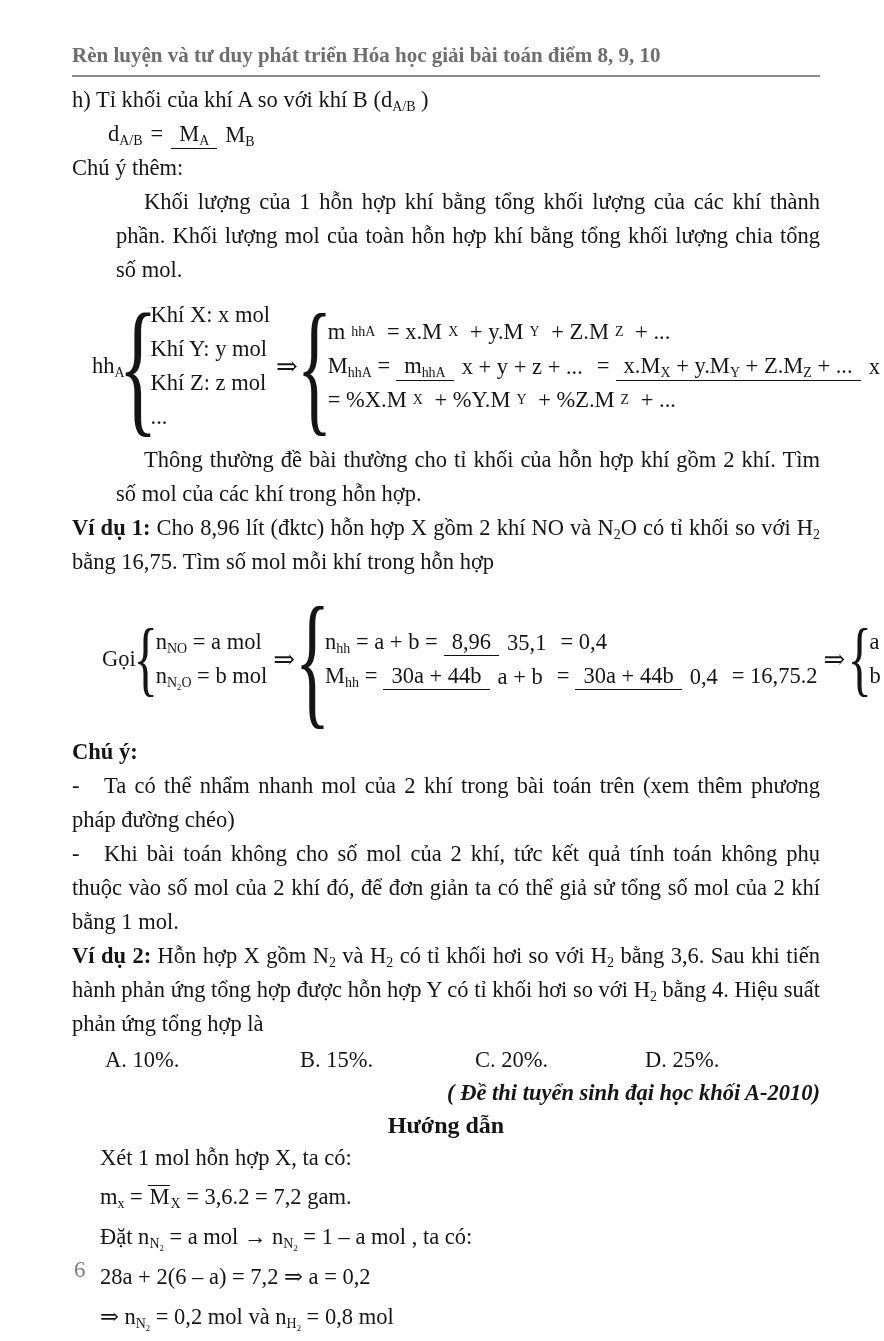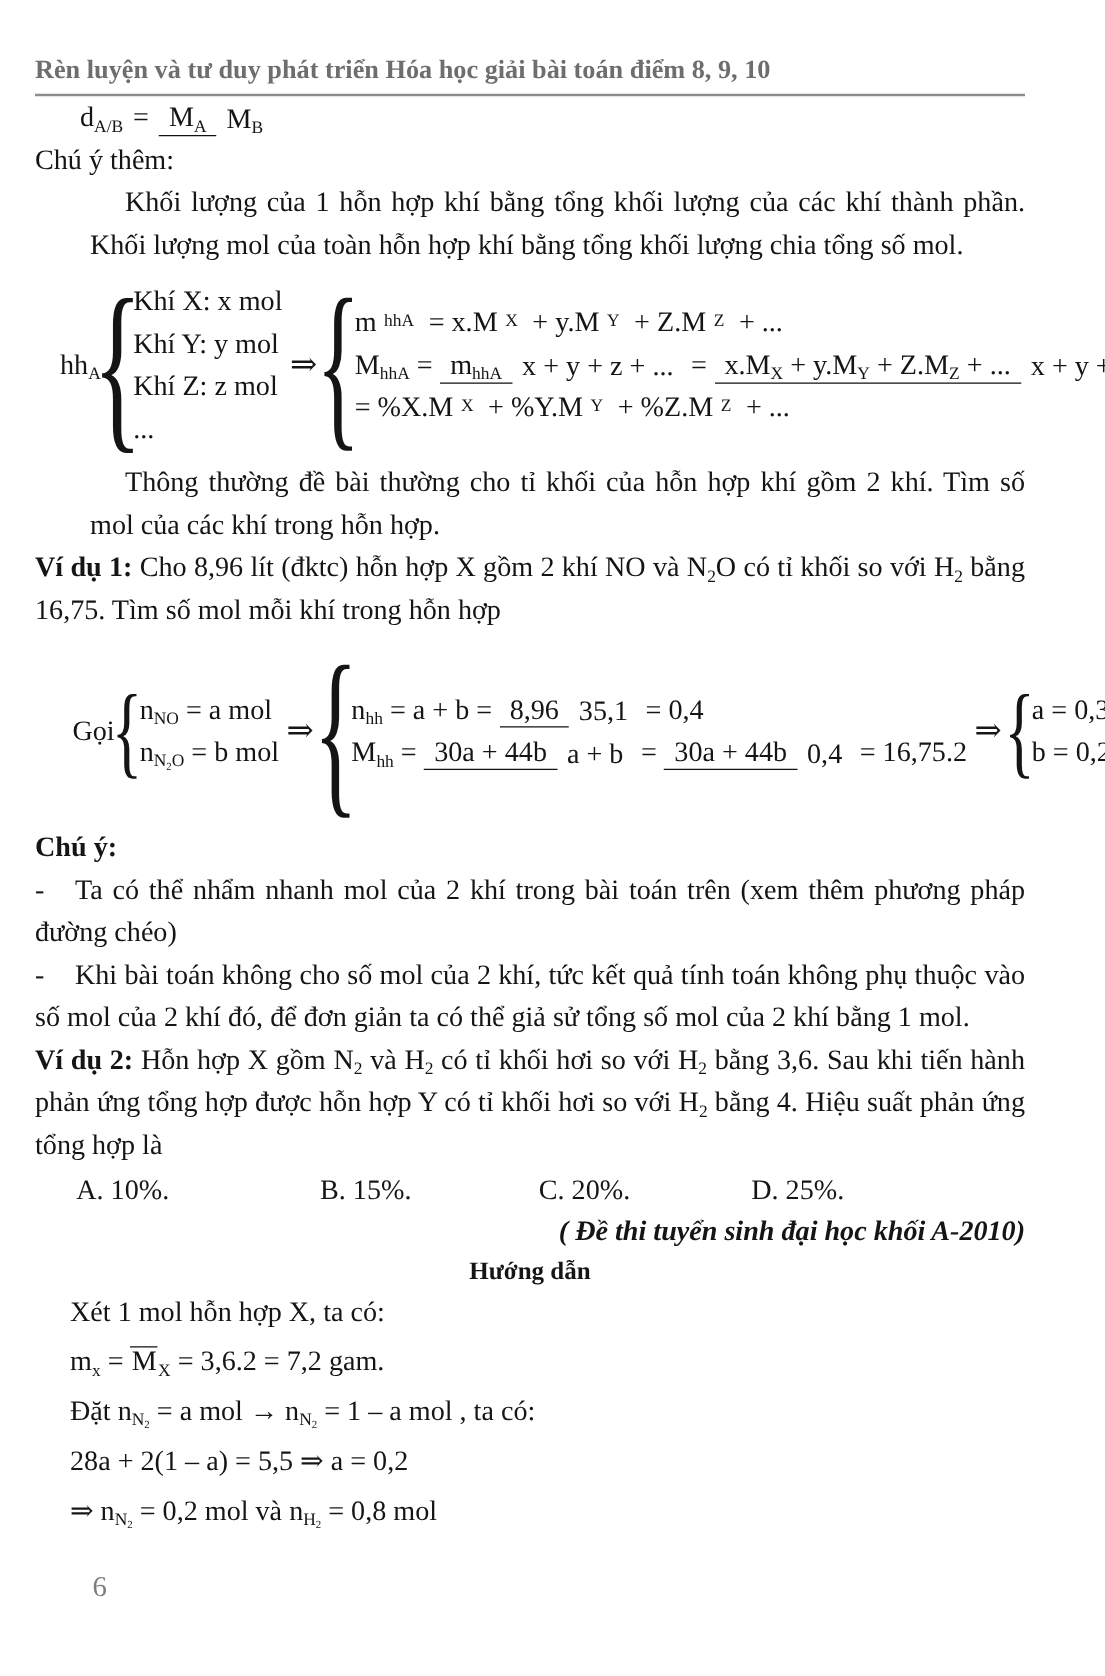--- a/index.html
+++ b/index.html
@@ -5,21 +5,21 @@
   html,body{margin:0;padding:0;background:#ffffff;}
   body{
     width:884px;height:1341px;
     font-family:"Liberation Serif","DejaVu Serif",serif;
     color:#151515;
     -webkit-font-smoothing:antialiased;
   }
   .page{
     position:relative;box-sizing:border-box;
     width:884px;height:1341px;
-    padding:42px 64px 0 28px;
+    padding:42px 64px 0 72px;
     overflow:hidden;
     background:#fff;
   }
   
   .header{
     color:#6e6e6e;
     font-weight:bold;
     font-size:21px;
     line-height:26px;
     border-bottom:2px solid #8c8c8c;
@@ -62,39 +62,40 @@
   
   .answers{
     display:grid;grid-template-columns:195px 175px 170px auto;
     padding-left:33px;font-size:22.5px;line-height:34px;margin-top:2px;
   }
   .src{
     margin:0;font-size:22.5px;line-height:32px;
     text-align:right;font-style:italic;font-weight:600;
   }
   .guide{
-    margin:0;font-size:20px;line-height:32px;
+    margin:0;font-size:24px;line-height:32px;
     text-align:center;font-weight:bold;
   }
   .sol{margin-left:28px;text-align:left;}
   .sol-eq{margin-left:28px;margin-top:4px;gap:4px;line-height:36px;}
   .pageno{
     position:absolute;left:74px;bottom:58px;
     color:#7d7d7d;font-size:23px;
   }
 </style>
 </head>
 <body>
 
 <div class="page">
 
   <div class="header">
     <span>Rèn luyện và tư duy phát triển Hóa học giải bài toán điểm 8, 9, 10</span>
   </div>
 
+  <p class="para mt6">h) Tỉ khối của khí A so với khí B (d<sub>A/B</sub> )</p>
 
   <div class="eq eq-d">
     <span class="tok">d<sub>A/B</sub></span>
     <span class="tok">=</span>
     <span class="frac">
       <span class="num">M<sub>A</sub></span>
       <span class="den">M<sub>B</sub></span>
     </span>
   </div>
 
@@ -200,18 +201,18 @@
     <span>D. 25%.</span>
   </div>
 
   <p class="src">( Đề thi tuyển sinh đại học khối A-2010)</p>
 
   <p class="guide">Hướng dẫn</p>
 
   <p class="para sol">Xét 1 mol hỗn hợp X, ta có:</p>
   <p class="para sol sol-eq">m<sub>x</sub> = <span class="ov">M</span><sub>X</sub> = 3,6.2 = 7,2 gam.</p>
   <p class="para sol sol-eq">Đặt n<sub>N<sub>2</sub></sub> = a mol → n<sub>N<sub>2</sub></sub> = 1 – a mol , ta có:</p>
-  <p class="para sol sol-eq">28a + 2(1 – a) = 5,5 ⇒ a = 0,2</p>
+  <p class="para sol sol-eq">28a + 2(6 – a) = 7,2 ⇒ a = 0,2</p>
   <p class="para sol sol-eq">⇒ n<sub>N<sub>2</sub></sub> = 0,2 mol và n<sub>H<sub>2</sub></sub> = 0,8 mol</p>
 
   <div class="pageno">6</div>
 
 </div>
 
 </body></html>

